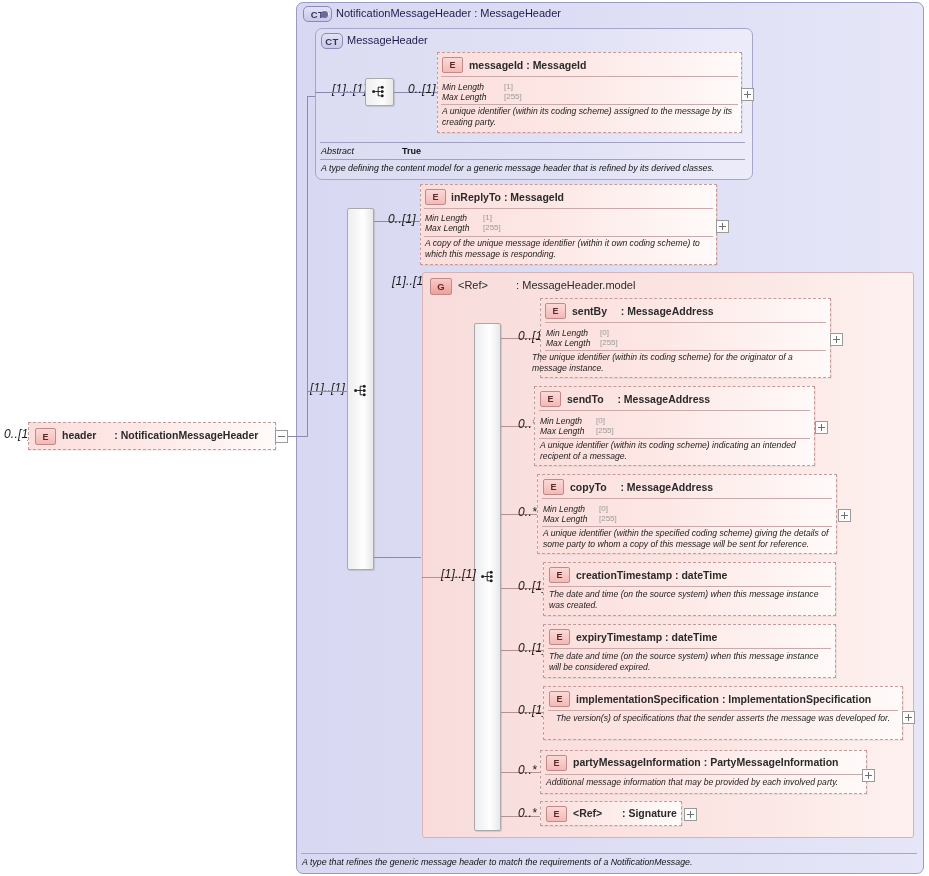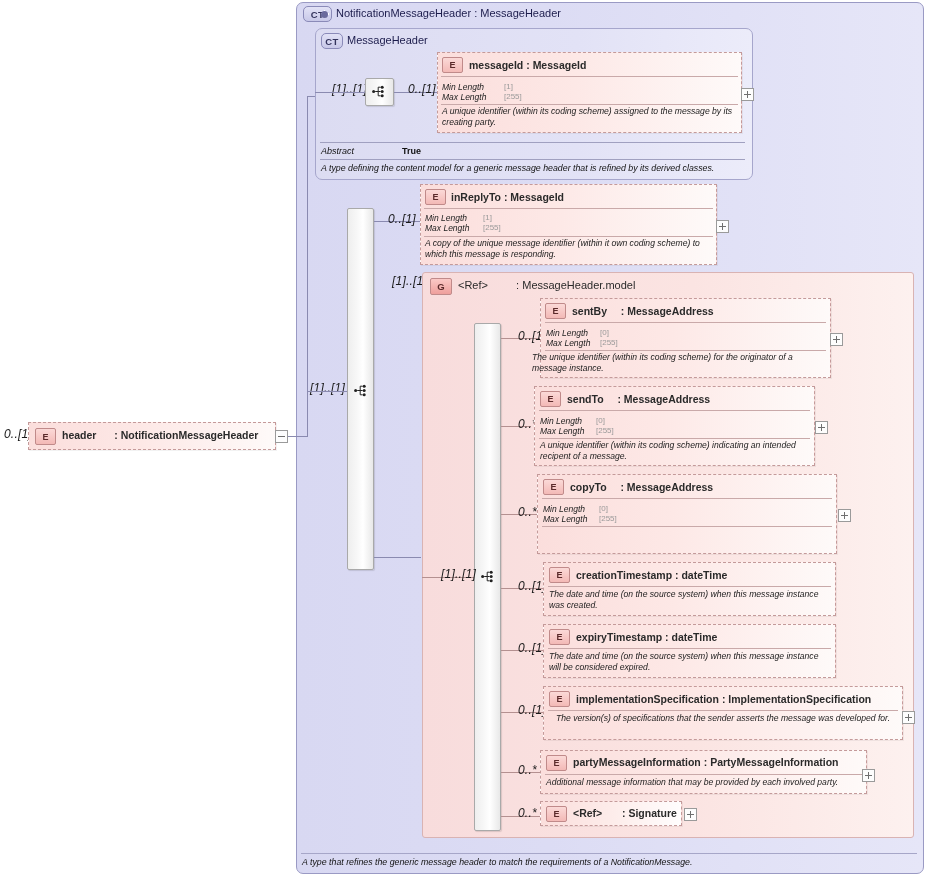--- a/index.html
+++ b/index.html
@@ -271,20 +271,21 @@
     <span style="display:inline-block;width:8px;"></span>
     <span>:</span>
     <span>MessageAddress</span>
   </div>
   <div class="hr" style="left:542px;top:498px;width:290px;"></div>
   <div class="facet-k" style="left:543px;top:504px;">Min Length</div>
   <div class="facet-v" style="left:599px;top:504px;">[0]</div>
   <div class="facet-k" style="left:543px;top:514px;">Max Length</div>
   <div class="facet-v" style="left:599px;top:514px;">[255]</div>
   <div class="hr" style="left:542px;top:526px;width:290px;"></div>
+  <div class="doc" style="left:543px;top:528px;width:288px;">A unique identifier (within the specified coding scheme) giving the details of some party to whom a copy of this message will be sent for reference.</div>
   <div class="tog p" style="left:838px;top:509px;"></div>
 
   <div class="ln-h r" style="left:501px;top:588px;width:43px;"></div>
   <div class="occ" style="left:518px;top:579px;">0..[1]</div>
   <div class="ebox" style="left:543px;top:562px;width:293px;height:54px;"></div>
   <div class="badge-e" style="left:549px;top:567px;width:19px;height:14px;">
     <span>E</span>
   </div>
   <div class="ebox-title" style="left:576px;top:569px;">
     <span>creationTimestamp</span>

